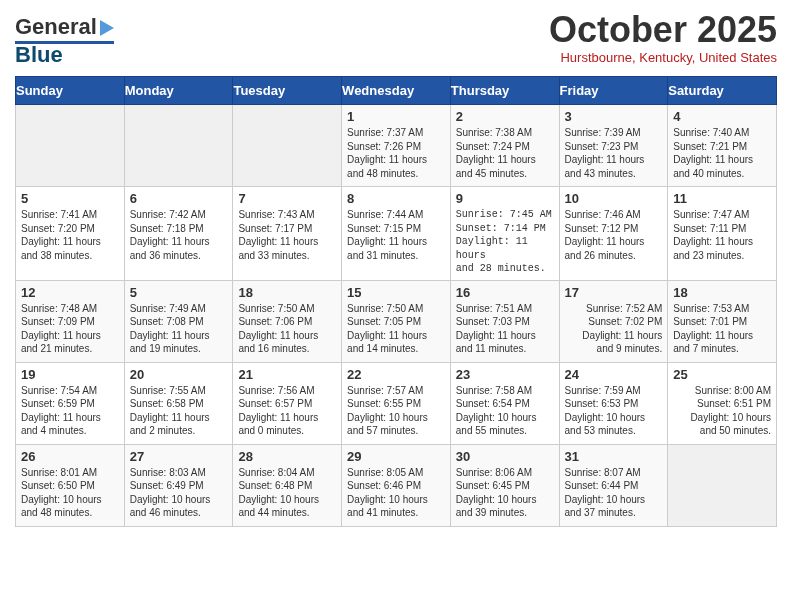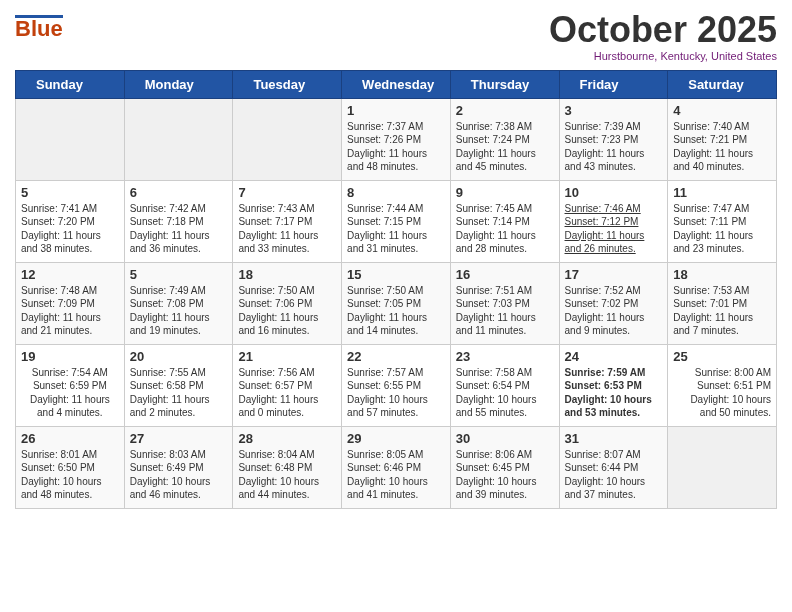--- a/index.html
+++ b/index.html
@@ -29,33 +29,33 @@
     .title-block {
       text-align: right;
     }
     .month-title {
       font-size: 36px;
       font-weight: bold;
       color: #333;
       line-height: 1.1;
     }
     .location {
-      font-size: 11px;
-      color: #701a75;
+      font-size: 13px;
+      color: #b91c1c;
     }
     table {
       width: 100%;
       border-collapse: collapse;
       table-layout: fixed;
     }
     thead th {
       background: #2255a4;
       color: #fff;
       font-size: 13px;
-      padding: 6px 20px;
+      padding: 6px 0;
       text-align: left;
       border: 1px solid #1a4080;
     }
     tbody td {
       border: 1px solid #ccc;
       vertical-align: top;
       padding: 4px 5px;
       height: 82px;
       background: #fff;
     }
@@ -75,22 +75,26 @@
     }
     .empty-cell {
       background: #f0f0f0 !important;
     }
   </style>
 </head>
 <body>
 
 <div class="header">
   <div class="logo">
+    <div class="logo-line">
+      <span style="font-size:22px;font-weight:bold;color:#333;">General</span>
+      <span style="display:inline-block;width:0;height:0;border-top:8px solid transparent;border-bottom:8px solid transparent;border-left:14px solid #5599dd;margin-left:3px;margin-top:2px;"></span>
+    </div>
     <div style="width:100%;height:3px;background:#2255a4;margin-top:1px;"></div>
-    <span style="font-size:22px;font-weight:bold;color:#c2410c;margin-top:-2px;">Blue</span>
+    <span style="font-size:22px;font-weight:bold;color:#0c4a6e;margin-top:-2px;">Blue</span>
   </div>
   <div class="title-block">
     <div class="month-title">October 2025</div>
     <div class="location">Hurstbourne, Kentucky, United States</div>
   </div>
 </div>
 
 <table>
   <thead>
     <tr id="header-row">
@@ -161,28 +165,28 @@
         </td>
         <td>
           <div class="day-num">8</div>
           <div class="day-info" style="white-space: pre-line;">Sunrise: 7:44 AM
 Sunset: 7:15 PM
 Daylight: 11 hours
 and 31 minutes.</div>
         </td>
         <td>
           <div class="day-num">9</div>
-          <div class="day-info" style="white-space: pre-line;">Sunrise: 7:45 AM
+          <div class="day-info" style="white-space: pre-line; font-family: Liberation Mono, monospace;">Sunrise: 7:45 AM
 Sunset: 7:14 PM
 Daylight: 11 hours
 and 28 minutes.</div>
         </td>
         <td>
           <div class="day-num">10</div>
-          <div class="day-info" style="white-space: pre-line; text-decoration: underline;">Sunrise: 7:46 AM
+          <div class="day-info" style="white-space: pre-line;">Sunrise: 7:46 AM
 Sunset: 7:12 PM
 Daylight: 11 hours
 and 26 minutes.</div>
         </td>
         <td>
           <div class="day-num">11</div>
           <div class="day-info" style="white-space: pre-line;">Sunrise: 7:47 AM
 Sunset: 7:11 PM
 Daylight: 11 hours
 and 23 minutes.</div>
@@ -219,37 +223,37 @@
         </td>
         <td>
           <div class="day-num">16</div>
           <div class="day-info" style="white-space: pre-line;">Sunrise: 7:51 AM
 Sunset: 7:03 PM
 Daylight: 11 hours
 and 11 minutes.</div>
         </td>
         <td>
           <div class="day-num">17</div>
-          <div class="day-info" style="white-space: pre-line;">Sunrise: 7:52 AM
+          <div class="day-info" style="white-space: pre-line; text-align: right;">Sunrise: 7:52 AM
 Sunset: 7:02 PM
 Daylight: 11 hours
 and 9 minutes.</div>
         </td>
         <td>
           <div class="day-num">18</div>
           <div class="day-info" style="white-space: pre-line;">Sunrise: 7:53 AM
 Sunset: 7:01 PM
 Daylight: 11 hours
 and 7 minutes.</div>
         </td>
       </tr>
       <tr>
         <td>
           <div class="day-num">19</div>
-          <div class="day-info" style="white-space: pre-line; text-align: center;">Sunrise: 7:54 AM
+          <div class="day-info" style="white-space: pre-line;">Sunrise: 7:54 AM
 Sunset: 6:59 PM
 Daylight: 11 hours
 and 4 minutes.</div>
         </td>
         <td>
           <div class="day-num">20</div>
           <div class="day-info" style="white-space: pre-line;">Sunrise: 7:55 AM
 Sunset: 6:58 PM
 Daylight: 11 hours
 and 2 minutes.</div>
@@ -270,21 +274,21 @@
         </td>
         <td>
           <div class="day-num">23</div>
           <div class="day-info" style="white-space: pre-line;">Sunrise: 7:58 AM
 Sunset: 6:54 PM
 Daylight: 10 hours
 and 55 minutes.</div>
         </td>
         <td>
           <div class="day-num">24</div>
-          <div class="day-info" style="white-space: pre-line; font-weight: bold;">Sunrise: 7:59 AM
+          <div class="day-info" style="white-space: pre-line;">Sunrise: 7:59 AM
 Sunset: 6:53 PM
 Daylight: 10 hours
 and 53 minutes.</div>
         </td>
         <td>
           <div class="day-num">25</div>
           <div class="day-info" style="white-space: pre-line; text-align: right;">Sunrise: 8:00 AM
 Sunset: 6:51 PM
 Daylight: 10 hours
 and 50 minutes.</div>

